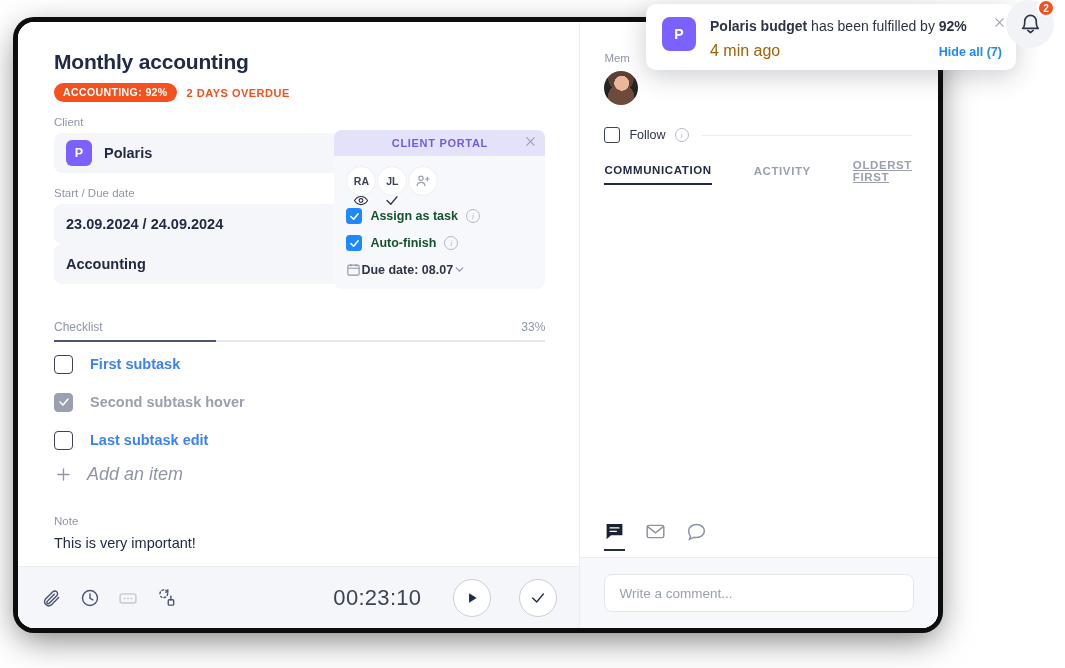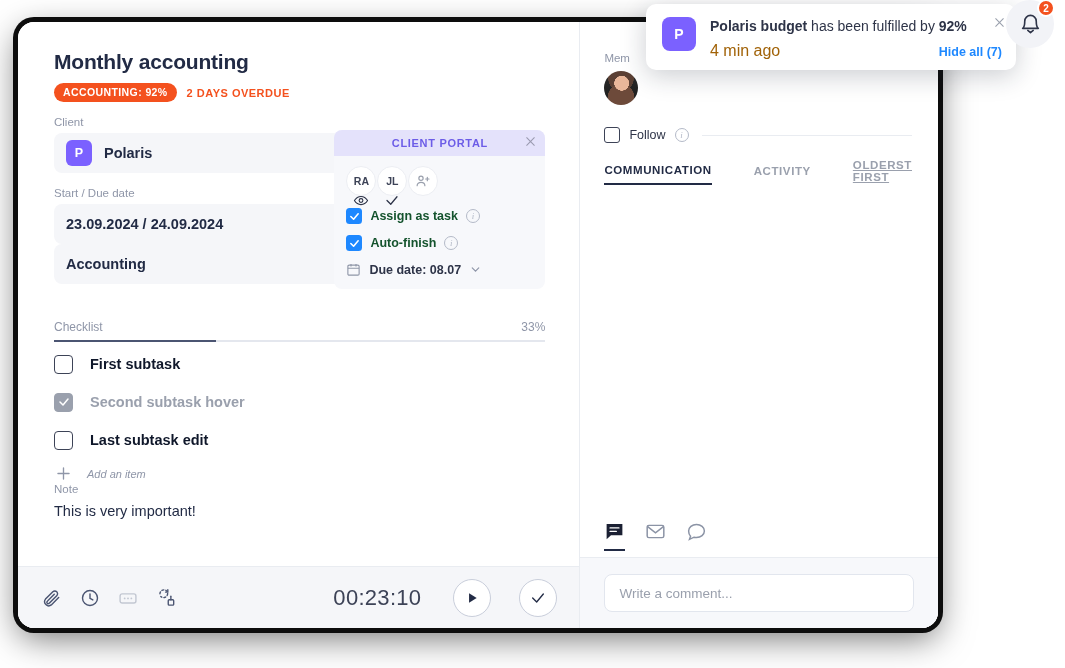--- a/index.html
+++ b/index.html
@@ -96,43 +96,43 @@
     background: #1e88ff; display: flex; align-items: center; justify-content: center;
     flex: 0 0 16px;
   }
   .pchk .lb { font-size: 12.5px; font-weight: bold; color: #14532d; }
   .info {
     width: 14px; height: 14px; border-radius: 50%;
     border: 1.3px solid #b4bac8; color: #b4bac8;
     font-size: 9px; font-style: italic; font-family: "Liberation Serif", serif;
     display: flex; align-items: center; justify-content: center;
   }
-  .pdue { display: flex; align-items: center; gap: 8px; }
+  .pdue { display: flex; align-items: center; }
   .pdue .lb { font-size: 12.5px; font-weight: bold; color: #2e3448; }
 
   
   .checklist { margin-top: 36px; }
   .cl-head { display: flex; justify-content: space-between; align-items: baseline; }
   .cl-head span { font-size: 12px; color: #8f96a8; }
   .bar { height: 2px; background: #e4e7ee; margin-top: 6px; position: relative; }
   .bar i { position: absolute; left: 0; top: 0; height: 2px; background: #4b5572; display: block; }
   .ci { display: flex; align-items: center; gap: 17px; height: 32px; margin-top: 6px; }
   .box {
     width: 19px; height: 19px; border-radius: 4px;
     border: 1.8px solid #3d4357; background: #fff;
     flex: 0 0 19px;
   }
   .box.done { background: #9aa0ad; border-color: #9aa0ad;
     display: flex; align-items: center; justify-content: center; }
-  .ci .txt { font-size: 14.5px; font-weight: bold; color: #0f172a; }
+  .ci .txt { font-size: 14.5px; font-weight: bold; color: #3b82f6; }
   .ci.off .txt { color: #9aa0ad; }
   .additem { display: flex; align-items: center; gap: 14px; margin-top: 8px; color: #8f96a8; }
-  .additem .tx { font-size: 11px; font-style: italic; }
-
-  .note-l { font-size: 11.5px; color: #8f96a8; }
+  .additem .tx { font-size: 18px; font-style: italic; }
+
+  .note-l { font-size: 11.5px; color: #8f96a8; margin-top: 30px; }
   .note-v { font-size: 14.5px; color: #222b45; margin-top: 8px; }
 
   
   .lfoot {
     height: 62px; background: #f5f6f9; border-top: 1px solid #e9ecf1;
     display: flex; align-items: center; padding: 0 22px 0 24px; gap: 18px;
   }
   .lfoot .sp { flex: 1; }
   .ficon { color: #4b5572; display: flex; align-items: center; cursor: pointer; }
   .timer { font-size: 22px; color: #3d4357; letter-spacing: .3px; margin-right: 14px; }

